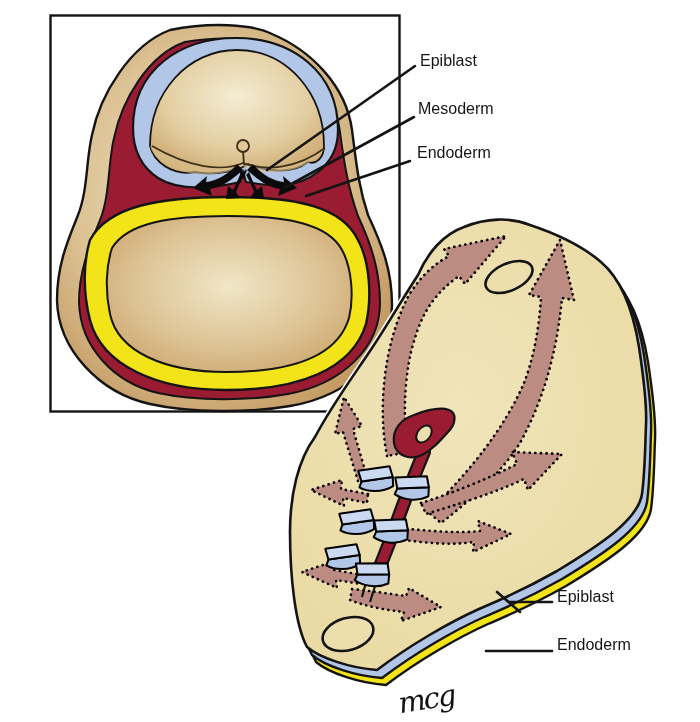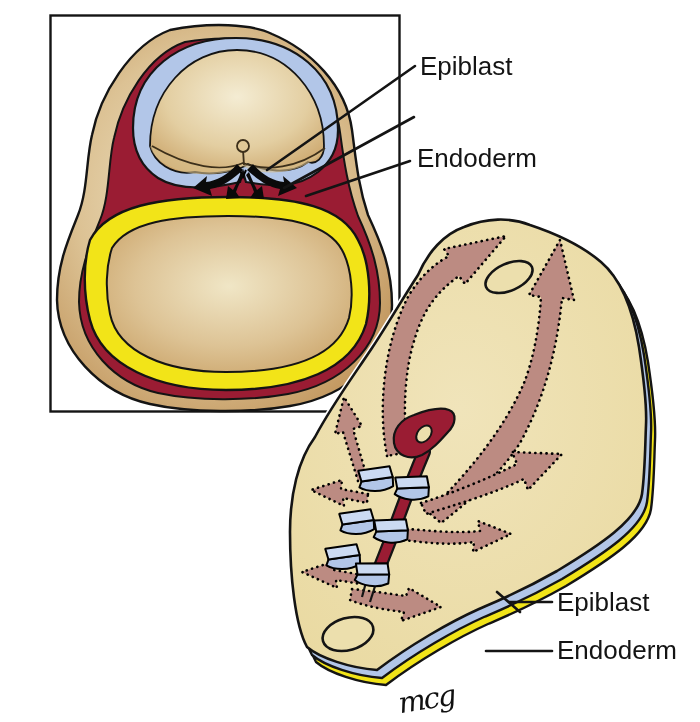--- a/index.html
+++ b/index.html
@@ -1,19 +1,19 @@
 <!DOCTYPE html>
 <html style="--maroon: #9a1c33; --yellow: #f2e418; --blue: #b2c6e8; --blue_light: #cbdaf2; --cream: #ecdfad; --mauve: #bc8b82; --outline: #141414; --tan_dark: #c79e61; --tan_light: #f2e9cf;"><head>
 <meta charset="utf-8">
 <style>
   html,body{margin:0;padding:0;background:#fff;}
   #stage{position:relative;width:700px;height:722px;background:#fff;overflow:hidden;
          font-family:"Liberation Sans", sans-serif;}
   #art{position:absolute;left:0;top:0;}
-  .lbl{position:absolute;color:#141414;font-size:26px;line-height:1.05;white-space:nowrap;}
+  .lbl{position:absolute;color:#141414;font-size:16px;line-height:1.05;white-space:nowrap;}
   .sig{position:absolute;color:#101010;font-family:"DejaVu Serif", serif;font-style:italic;
        font-size:29px;letter-spacing:-2px;transform:rotate(-9deg);}
   
   .maroon{fill:var(--maroon,#9a1c33);}
   .yellow{fill:var(--yellow,#f2e418);}
   .blue{fill:var(--blue,#b2c6e8);}
   .cream{fill:var(--cream,#ecdfad);}
   .ink{stroke:var(--outline,#141414);}
   .leader{stroke:var(--outline,#141414);stroke-width:2.6;fill:none;stroke-linecap:round;}
   .dotArrow{fill:var(--mauve,#bc8b82);stroke:#000;stroke-width:2.6;
@@ -181,18 +181,19 @@
       <use href="#ribbon" transform="translate(359,554) rotate(18)"></use>
     </g>
 
     <line class="leader" x1="552" y1="602" x2="509" y2="602"></line>
     <line class="leader" x1="497" y1="592" x2="520" y2="612"></line>
     <line class="leader" x1="552" y1="651" x2="486" y2="651"></line>
   </g>
 </svg>
 
 <div class="lbl" style="left:420px;top:53px">Epiblast</div>
+<div class="lbl" style="left:418px;top:101px">Mesoderm</div>
 <div class="lbl" style="left:417px;top:145px">Endoderm</div>
 <div class="lbl" style="left:557px;top:589px">Epiblast</div>
 <div class="lbl" style="left:557px;top:637px">Endoderm</div>
 <div class="sig" style="left:398px;top:682px">mcg</div>
 
 </div>
 
 </body></html>

